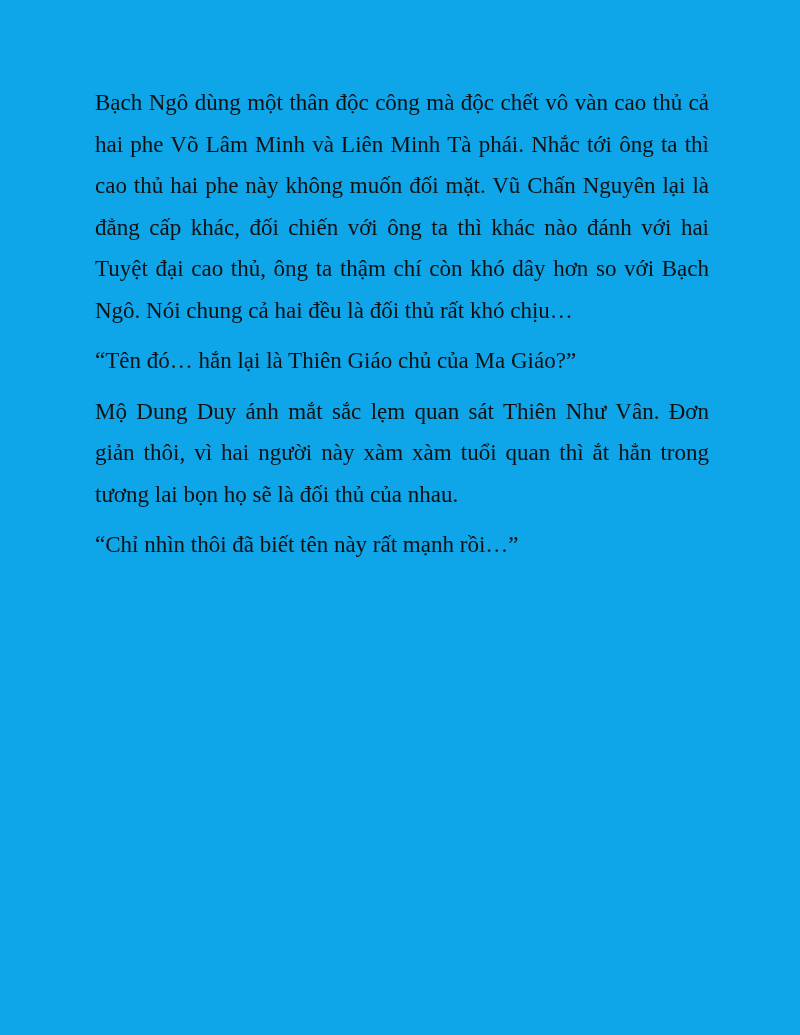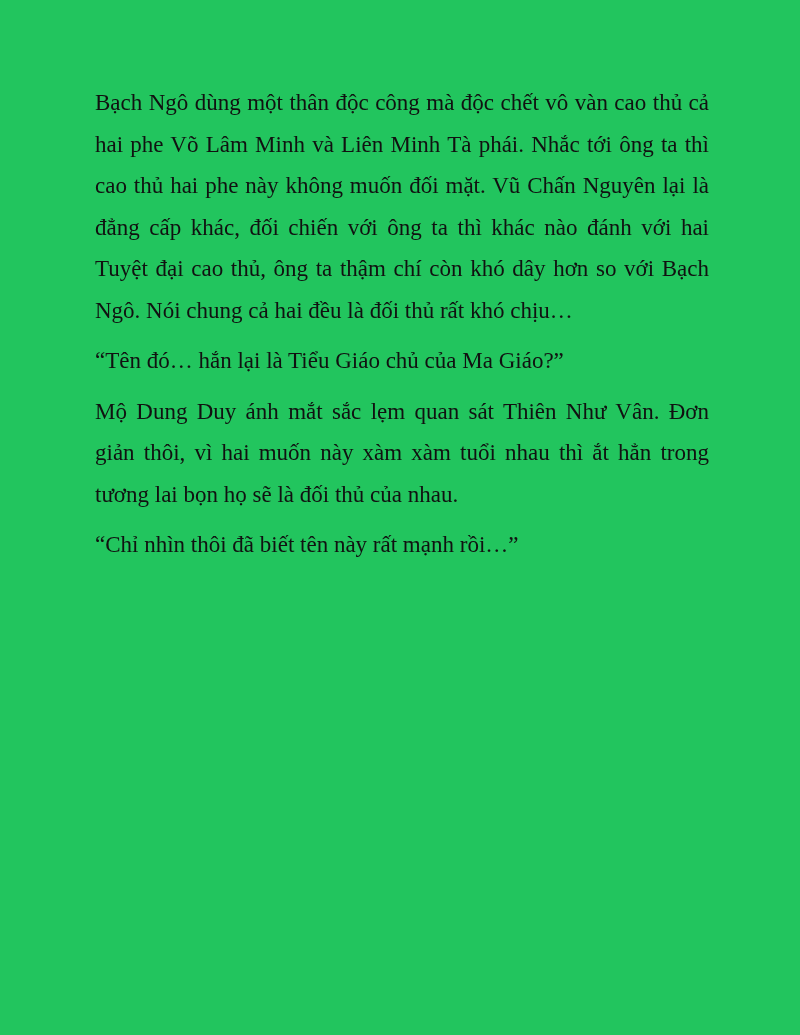--- a/index.html
+++ b/index.html
@@ -4,21 +4,21 @@
 <style>
   html, body {
     margin: 0;
     padding: 0;
     background: #ffffff;
   }
   .page {
     position: relative;
     width: 800px;
     height: 1035px;
-    background: #22c55e;
+    background: #0ea5e9;
     overflow: hidden;
     box-sizing: border-box;
   }
   .text-block {
     position: absolute;
     left: 95px;
     top: 82px;
     width: 614px;
     font-family: "Liberation Serif", "DejaVu Serif", serif;
     font-size: 23px;
@@ -30,17 +30,17 @@
     margin: 0 0 9px 0;
     padding: 0;
   }
 </style>
 </head>
 <body>
 
 <div class="page">
   <div class="text-block">
     <p>Bạch Ngô dùng một thân độc công mà độc chết vô vàn cao thủ cả hai phe Võ Lâm Minh và Liên Minh Tà phái. Nhắc tới ông ta thì cao thủ hai phe này không muốn đối mặt. Vũ Chấn Nguyên lại là đẳng cấp khác, đối chiến với ông ta thì khác nào đánh với hai Tuyệt đại cao thủ, ông ta thậm chí còn khó dây hơn so với Bạch Ngô. Nói chung cả hai đều là đối thủ rất khó chịu…</p>
-    <p>“Tên đó… hắn lại là Tiểu Giáo chủ của Ma Giáo?”</p>
-    <p>Mộ Dung Duy ánh mắt sắc lẹm quan sát Thiên Như Vân. Đơn giản thôi, vì hai muốn này xàm xàm tuổi nhau thì ắt hẳn trong tương lai bọn họ sẽ là đối thủ của nhau.</p>
+    <p>“Tên đó… hắn lại là Thiên Giáo chủ của Ma Giáo?”</p>
+    <p>Mộ Dung Duy ánh mắt sắc lẹm quan sát Thiên Như Vân. Đơn giản thôi, vì hai người này xàm xàm tuổi quan thì ắt hẳn trong tương lai bọn họ sẽ là đối thủ của nhau.</p>
     <p>“Chỉ nhìn thôi đã biết tên này rất mạnh rồi…”</p>
   </div>
 </div>
 
 </body></html>

